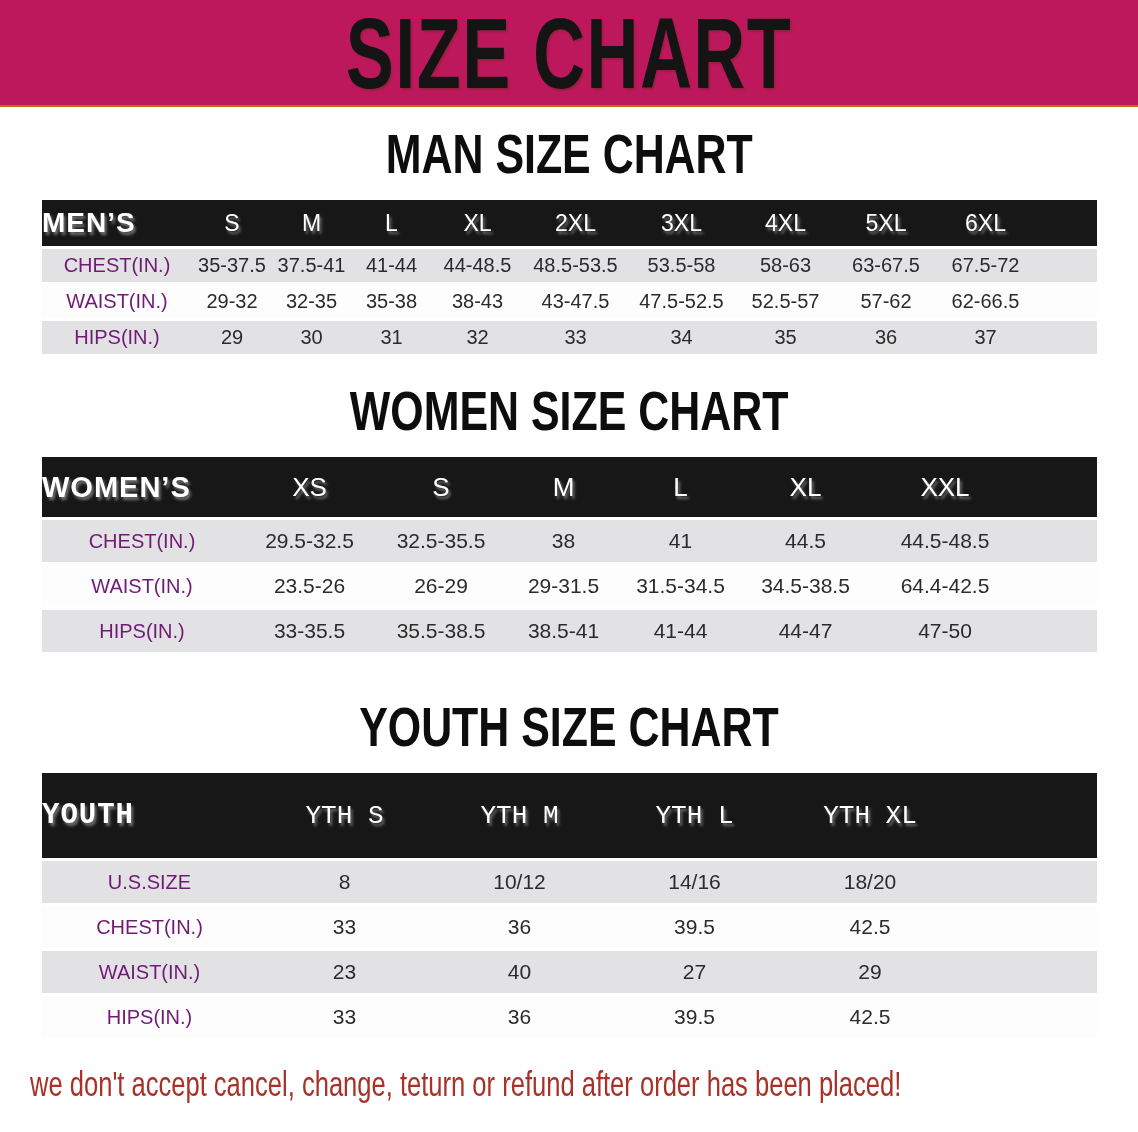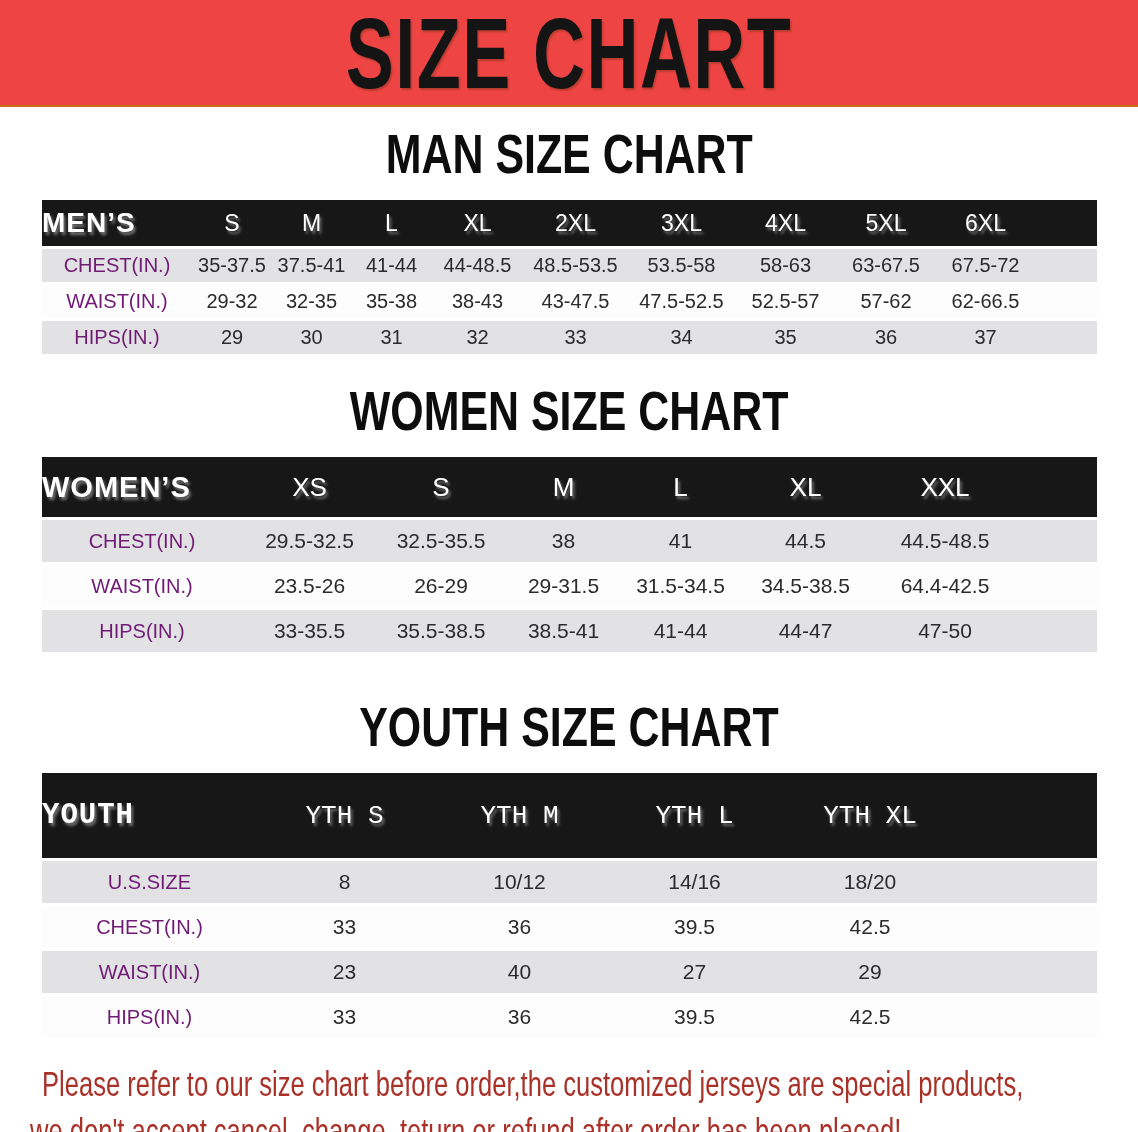--- a/index.html
+++ b/index.html
@@ -8,21 +8,21 @@
     width: 1138px;
     height: 1132px;
     background: #ffffff;
     overflow: hidden;
     font-family: "Liberation Sans", sans-serif;
   }
   
   .banner {
     width: 1138px;
     height: 105px;
-    background: #ef4444;
+    background: #be185d;
     border-bottom: 2px solid #c96d10;
     display: flex;
     align-items: center;
     justify-content: center;
   }
   .banner .txt {
     display: inline-block;
     transform: scaleX(0.72);
     font-size: 100px;
     font-weight: 700;
@@ -316,15 +316,14 @@
         <td>33</td>
         <td>36</td>
         <td>39.5</td>
         <td>42.5</td>
         <td></td>
       </tr>
     </tbody>
 </table>
 
 <div class="footnote">
-  <span class="line"><span class="txt indent1">Please refer to our size chart before order,the customized jerseys are special products,</span></span>
   <span class="line"><span class="txt">we don't accept cancel, change, teturn or refund after order has been placed!</span></span>
 </div>
 
 </body></html>

